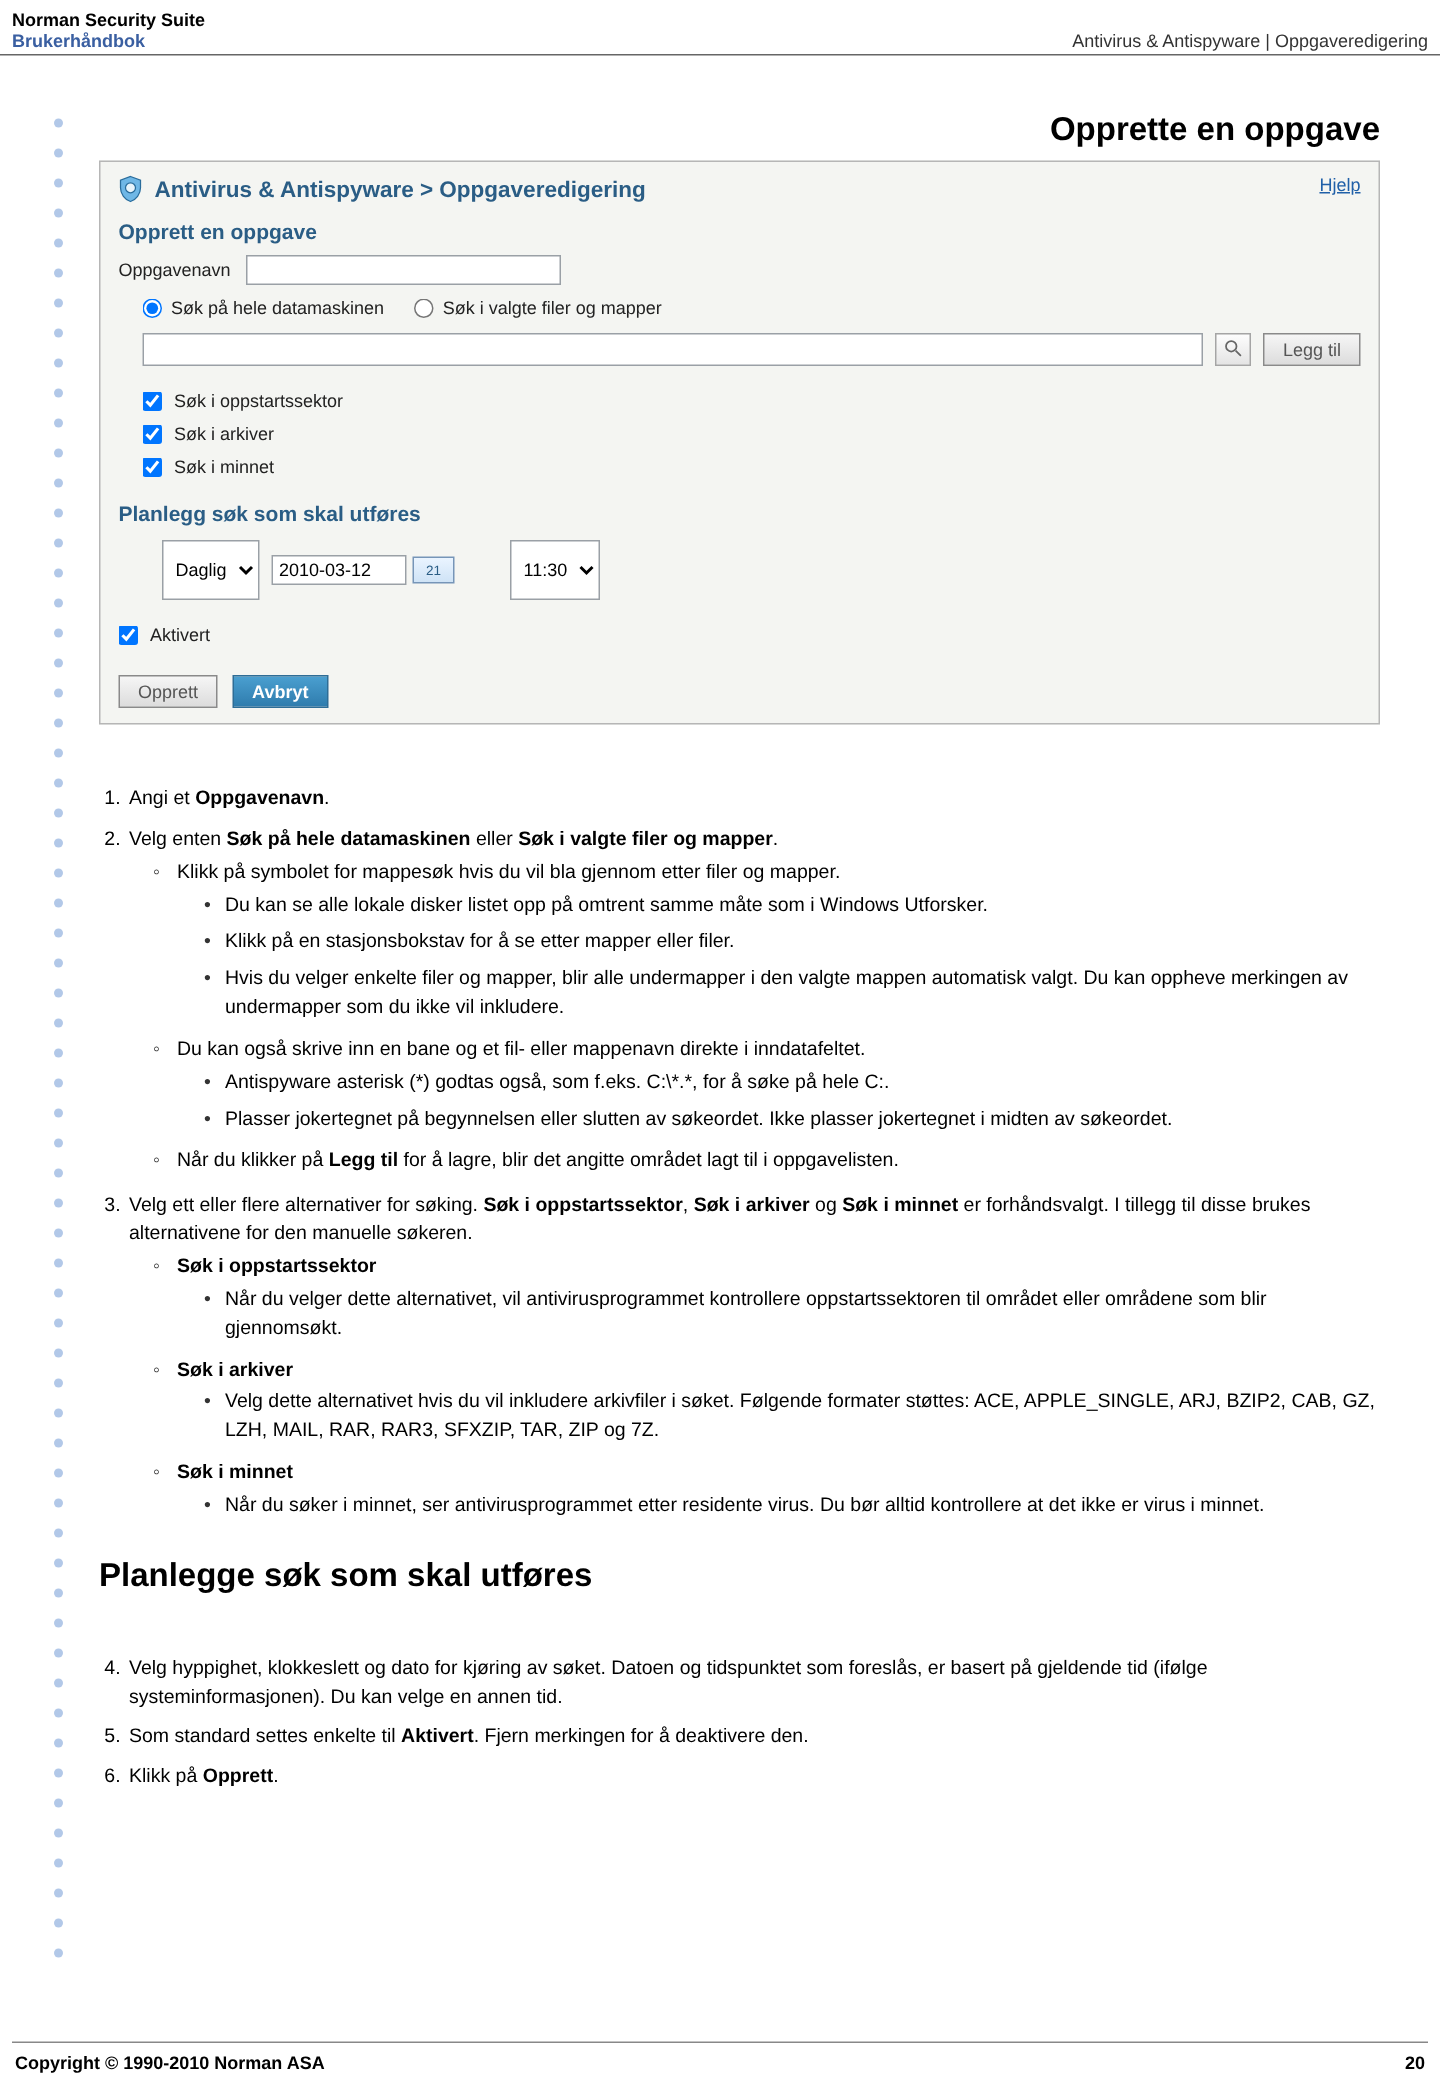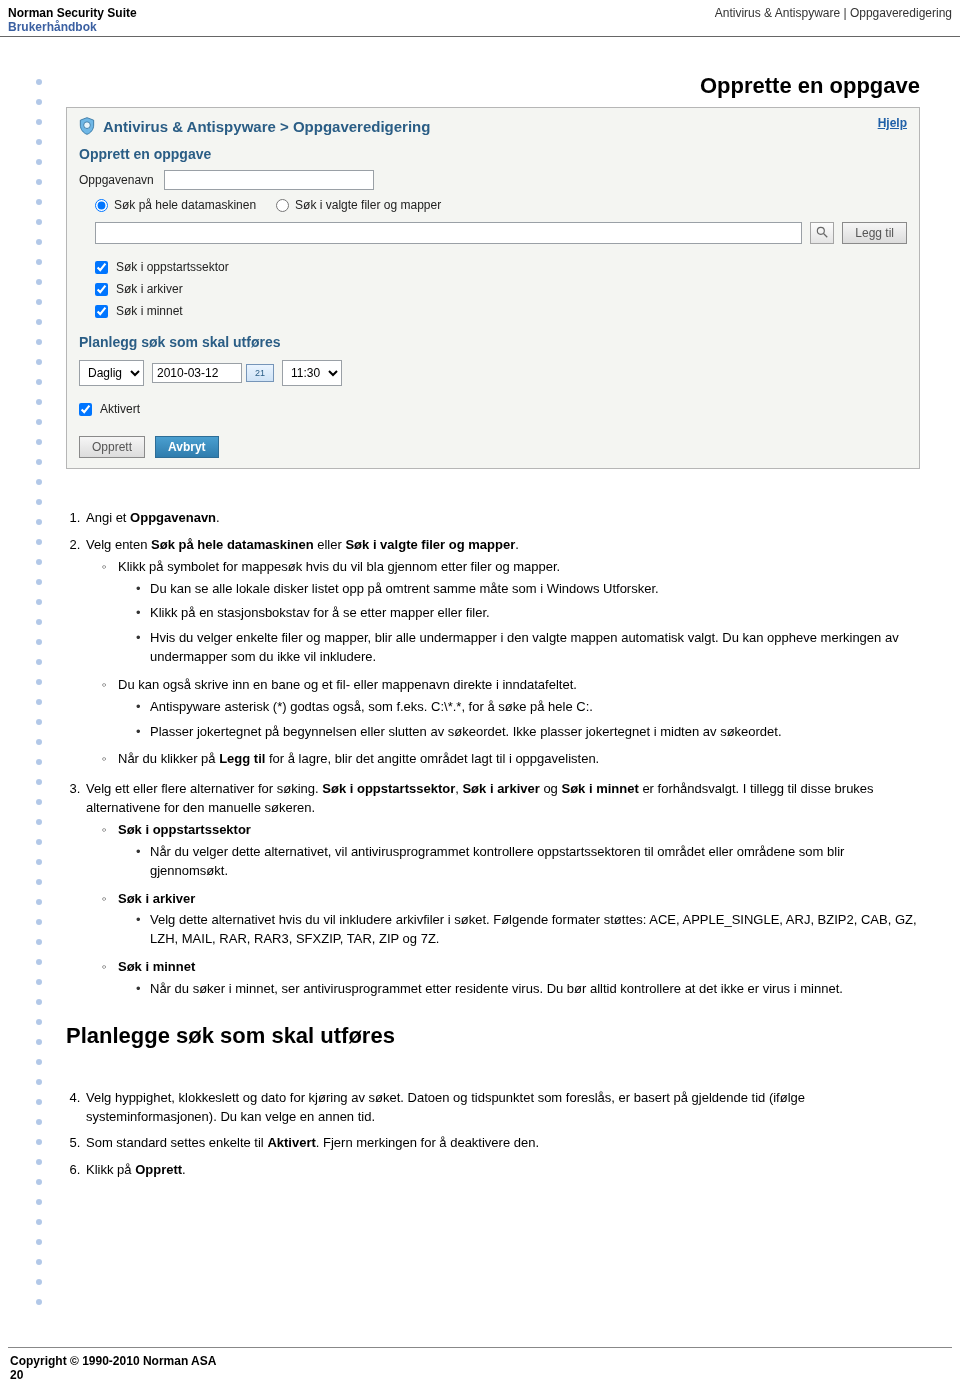--- a/index.html
+++ b/index.html
@@ -8,21 +8,21 @@
     font-size: 13px;
     color: #000;
     background: #fff;
     width: 960px;
     margin: 0 auto;
     position: relative;
   }
   .header {
     display: flex;
     justify-content: space-between;
-    align-items: flex-start;
+    align-items: flex-end;
     padding: 6px 8px 2px 8px;
     border-bottom: 1px solid #666;
   }
   .header-left { font-size: 12px; font-weight: bold; }
   .header-left .line1 { display: block; color: #000; }
   .header-left .line2 { display: block; color: #3a5fa1; }
   .header-right { font-size: 12px; color: #333; }
 
   .page-body {
     display: flex;
@@ -69,21 +69,21 @@
     display: inline-block;
   }
   .app-crumb-text {}
   .help-link {
     position: absolute;
     right: 12px;
     top: 8px;
     color: #2060a8;
     text-decoration: underline;
     font-size: 12px;
-    font-weight: bold;
+    font-weight: normal;
   }
   .app-sub {
     font-size: 14px;
     font-weight: bold;
     color: #2a5d85;
     padding: 6px 12px 4px 12px;
   }
   .form-row { padding: 4px 12px; display: flex; align-items: center; gap: 10px; }
   .form-row label.lbl { color: #222; }
   .text-input {
@@ -124,23 +124,24 @@
     border: 1px solid #2e6d96;
     color: #fff;
     font-weight: bold;
   }
   .checks { padding: 6px 12px 6px 28px; }
   .checks label { display: flex; align-items: center; gap: 8px; padding: 4px 0; color: #222; }
   .plan-row { padding: 6px 12px 6px 12px; display: flex; align-items: center; gap: 8px; }
   .select {
     border: 1px solid #9aa0a6;
     background: #fff;
-    height: 26px;
+    height: 40px;
     padding: 2px 4px;
     font-size: 12px;
+    margin-left: 29px;
   }
   .date-box { display: inline-flex; align-items: center; gap: 4px; }
   .cal-icon {
     width: 28px; height: 18px;
     border: 1px solid #7695b8;
     background: linear-gradient(#eaf4ff,#cfe3f6);
     display: inline-flex; align-items: center; justify-content: center;
     font-size: 9px; color: #2a5d85;
   }
   .btn-row { padding: 10px 12px 0 12px; display: flex; gap: 10px; }
@@ -159,21 +160,20 @@
   .footer {
     position: absolute;
     left: 8px; right: 8px;
     bottom: 0;
     border-top: 1px solid #888;
     display: flex;
     justify-content: space-between;
     padding: 6px 2px;
     font-size: 12px;
     font-weight: bold;
-    flex-direction: column;
   }
   .page-wrapper { min-height: 1388px; position: relative; }
   input[type="radio"], input[type="checkbox"] { width: 13px; height: 13px; }
 </style>
 </head>
 <body>
 <div class="page-wrapper">
 
 <div class="header">
   <div class="header-left">

